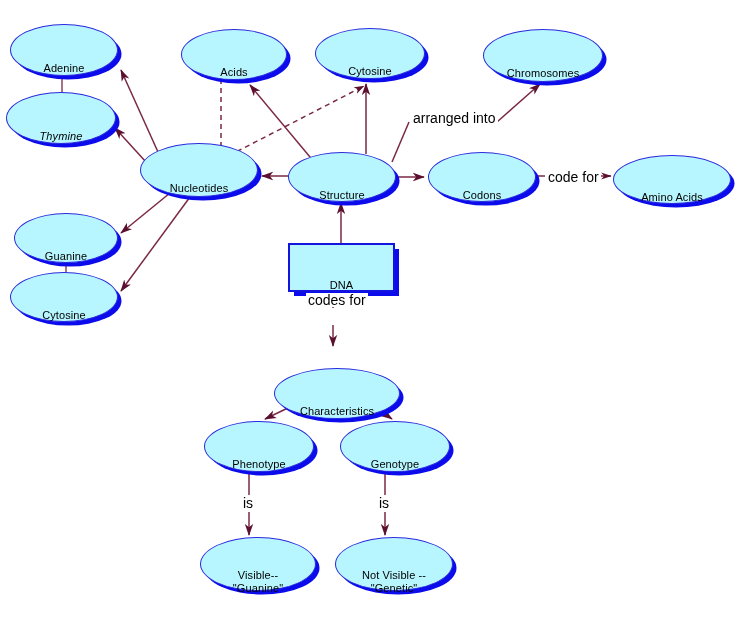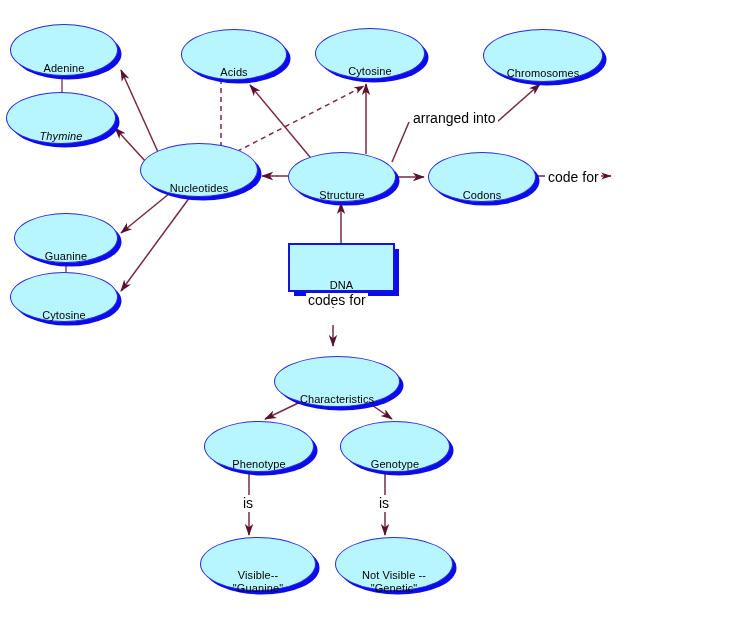--- a/index.html
+++ b/index.html
@@ -164,26 +164,29 @@
   </div>
 
   <div class="node ellipse" style="left:483px; top:29px; width:120px; height:53px;">
     <span>Chromosomes</span>
   </div>
 
   <div class="node ellipse" style="left:428px; top:152px; width:108px; height:50px;">
     <span>Codons</span>
   </div>
 
+  <div class="node ellipse" style="left:613px; top:155px; width:118px; height:49px;">
+    <span>Amino Acids</span>
+  </div>
 
   <div class="node rect" style="left:288px; top:243px; width:107px; height:49px;">
     <span>DNA</span>
   </div>
 
-  <div class="node ellipse" style="left:274px; top:356px; width:126px; height:51px;">
+  <div class="node ellipse" style="left:274px; top:368px; width:126px; height:51px;">
     <span>Characteristics</span>
   </div>
 
   <div class="node ellipse" style="left:204px; top:421px; width:110px; height:51px;">
     <span>Phenotype</span>
   </div>
 
   <div class="node ellipse" style="left:340px; top:421px; width:110px; height:51px;">
     <span>Genotype</span>
   </div>

